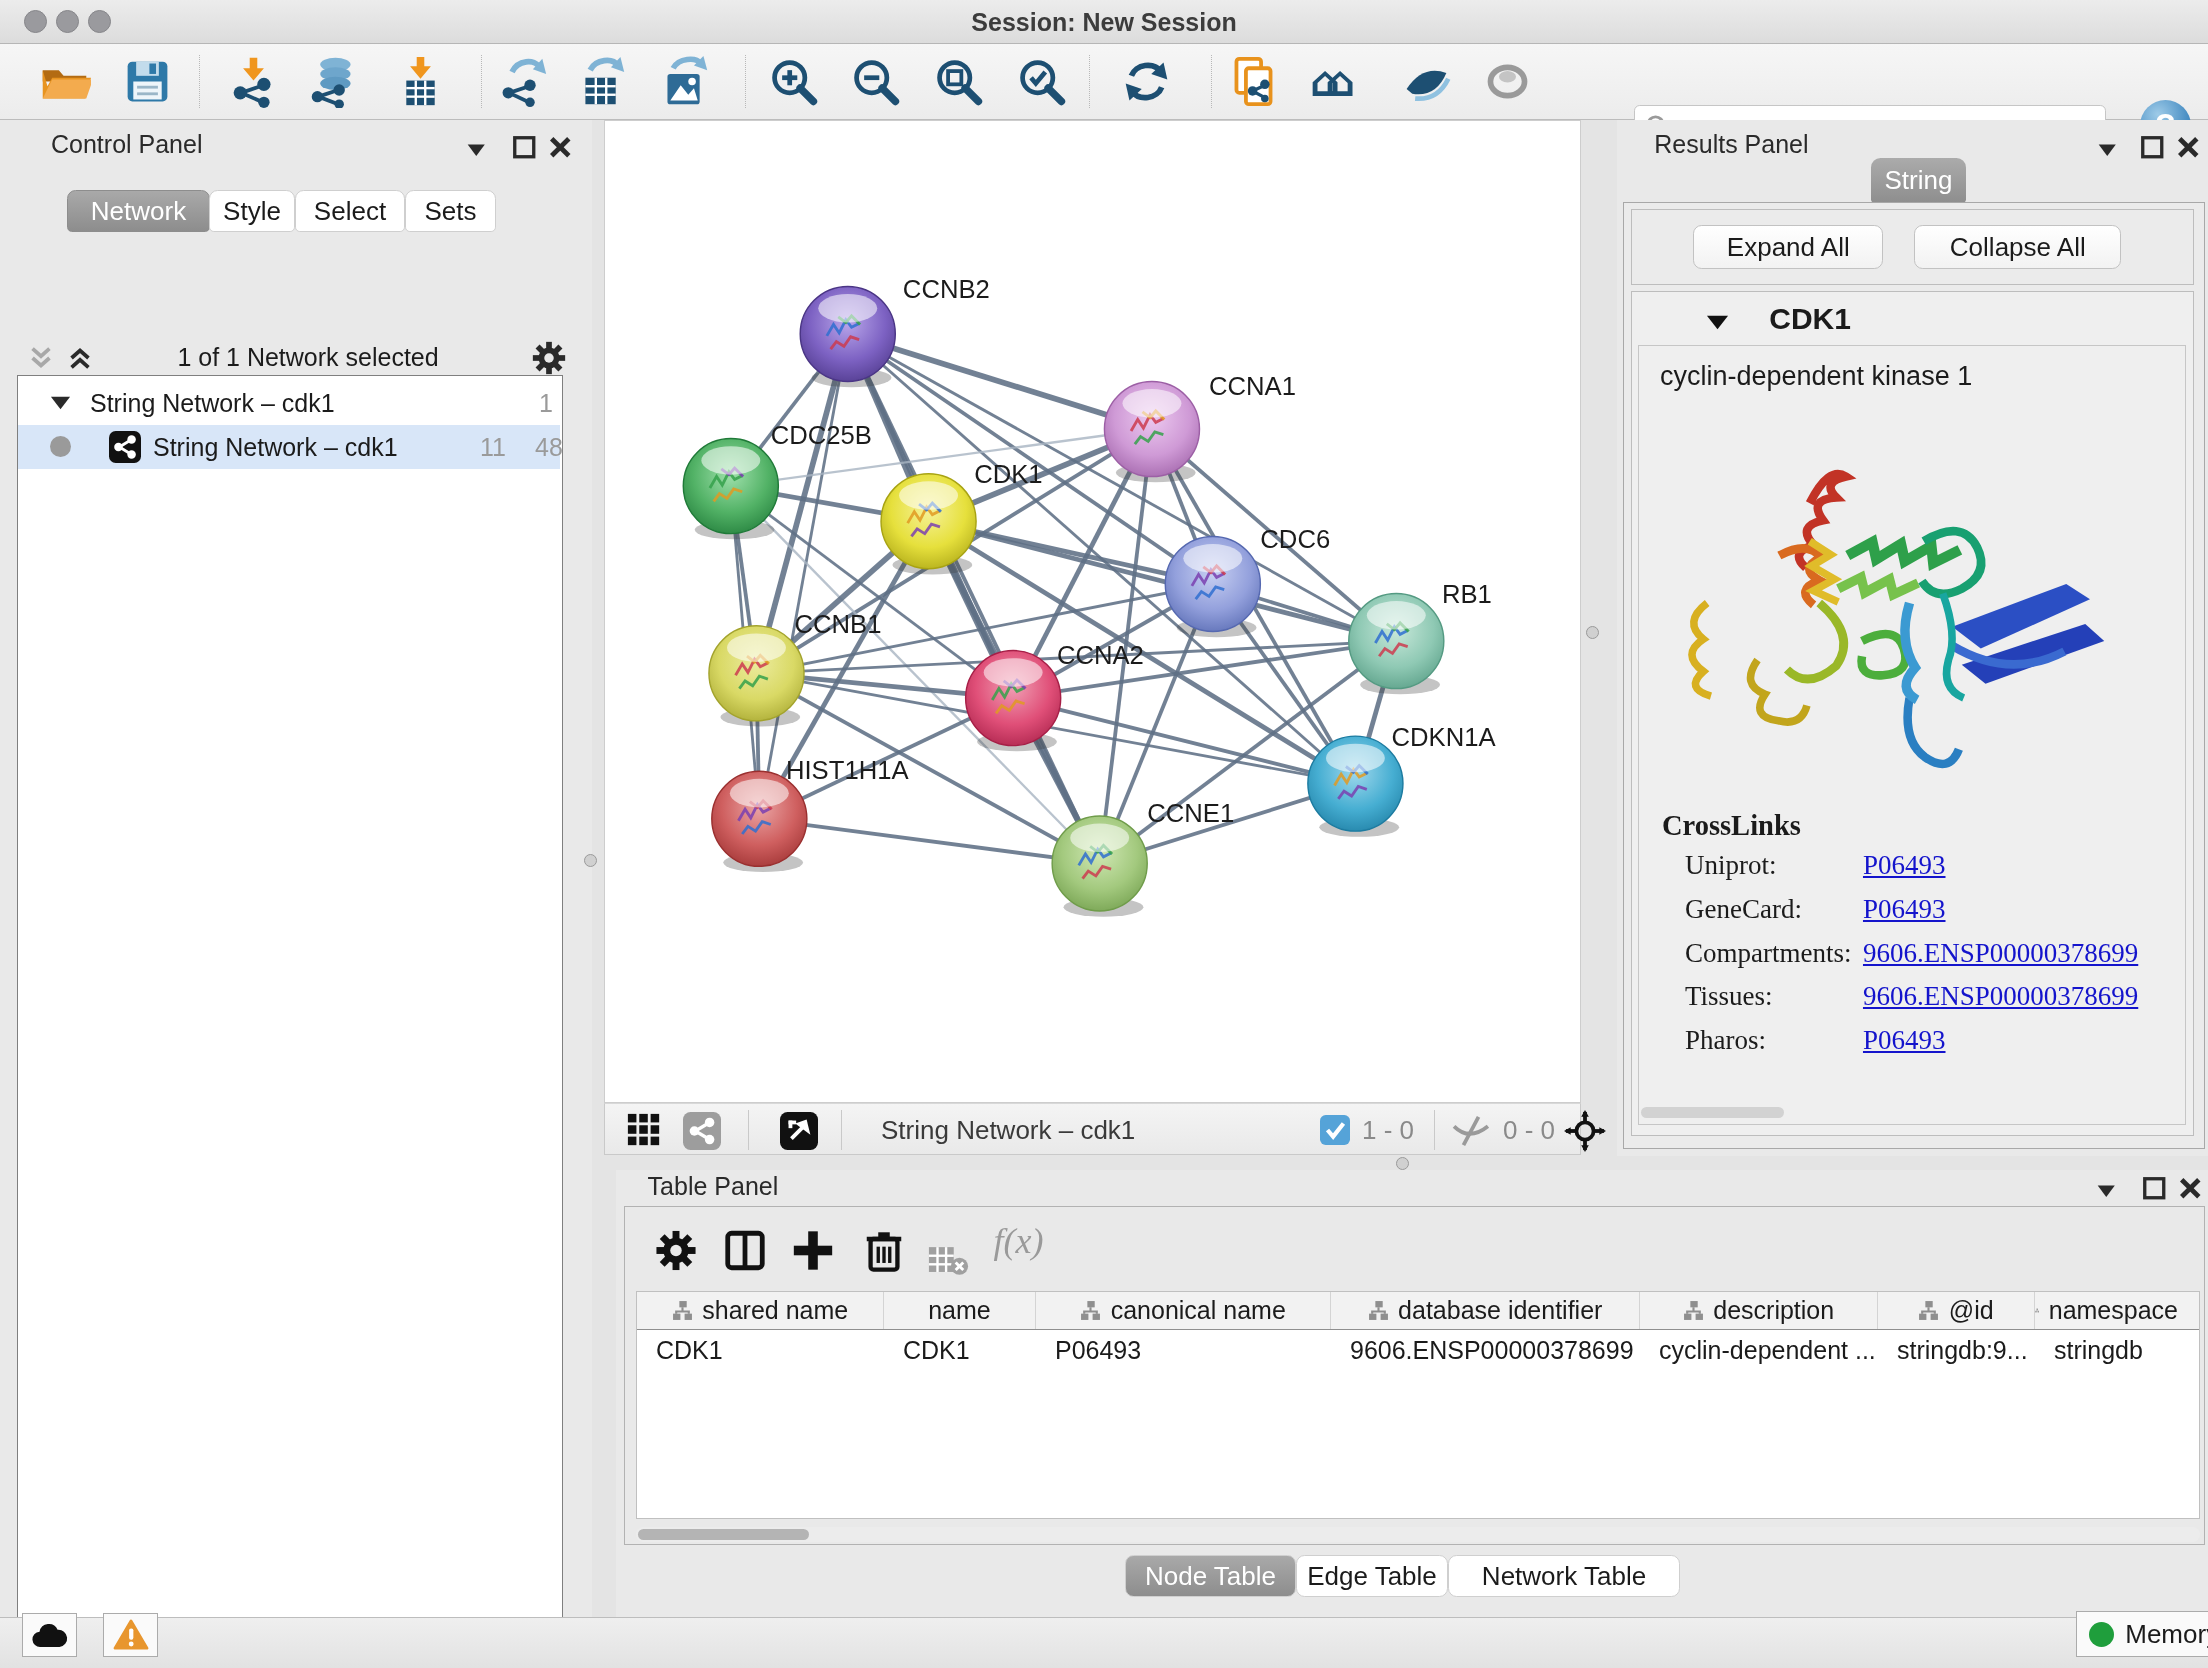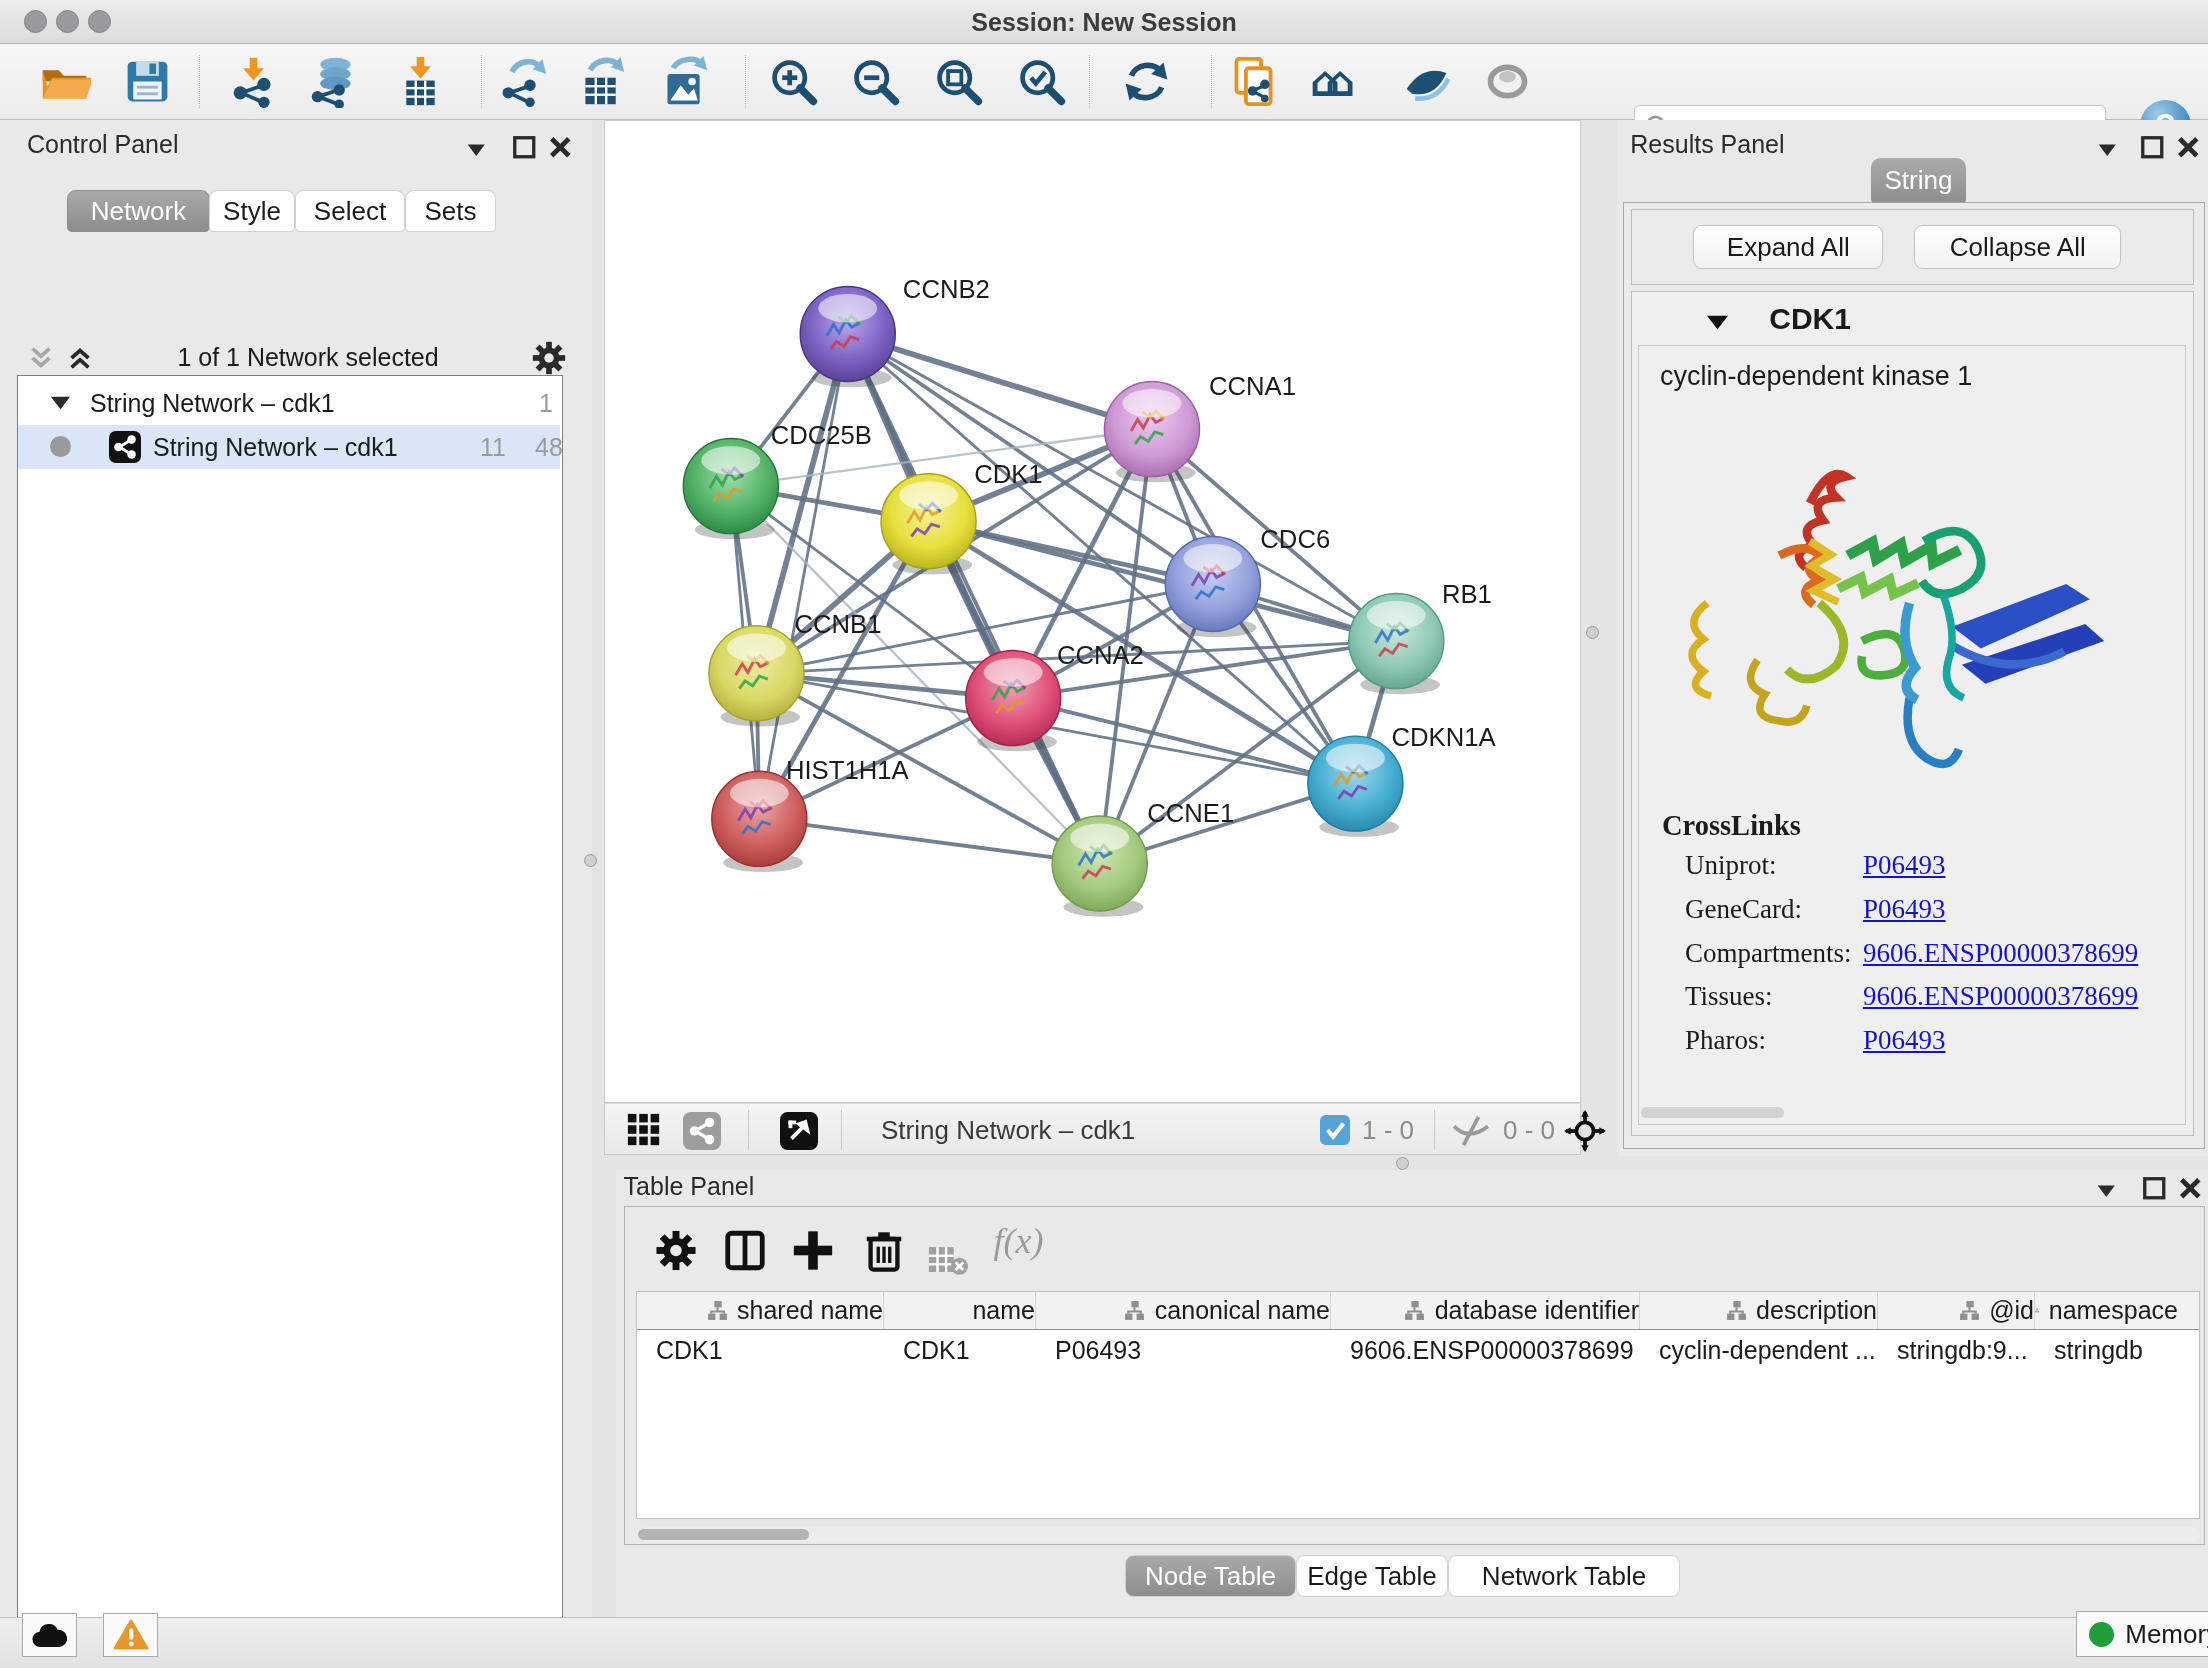--- a/index.html
+++ b/index.html
@@ -25,21 +25,21 @@
             letter-spacing:-15px; font-weight:bold; line-height:53px; width:67px; }
   .searchbox { position:absolute; left:1634px; top:61px; width:472px; height:40px;
                background:#fff; border:1.9px solid #c6c6c6; border-radius:5.7px; }
   .searchbox input { position:absolute; left:42px; top:1.9px; width:418px; height:32px;
                      border:none; outline:none; font-size:23px; background:transparent; }
   .helpbtn { position:absolute; left:2140px; top:56px; width:51px; height:51px; border-radius:50%;
              background:radial-gradient(circle at 35% 28%, #9ecbe8, #4a8fc4 60%, #2d6da6);
              color:#fff; font-size:34px; font-weight:bold; text-align:center; line-height:51px; }
 
   
-  .ptitle { font-size:25px; color:#2a2a2a; }
+  .ptitle { font-size:25px; color:#2a2a2a;margin-left:24px; }
   .winbtn { position:absolute; width:28.5px; height:28.5px; }
 
   
   .control { position:absolute; left:0; top:120px; width:592px; height:1497px; background:#e9e9e9; }
   .tab { position:absolute; height:42px; background:#fff; border:1px solid #cfcfcf;
          border-radius:8.6px 8.6px 4.8px 4.8px; font-size:26px; text-align:center; line-height:40px;margin-top:28px; }
   .tab.active { background:linear-gradient(#a9a9a9,#8d8d8d); color:#fff; border-color:#8d8d8d; }
   .subhdr { position:absolute; left:11.4px; top:219px; width:569px; height:38px; font-size:25px; }
   .treebox { position:absolute; left:17px; top:255px; width:546px; height:1316px;
              background:#fff; border:1.9px solid #7f7f7f; }
@@ -73,21 +73,21 @@
   .xlink { color:#1414cc; text-decoration:underline; }
 
   
   .tablepanel { position:absolute; left:616px; top:1170px; width:1592px; height:447px; background:#e9e9e9; }
   .tpbox { position:absolute; left:7.6px; top:36px; width:1581px; height:339px;
            background:#e9e9e9; border:1.9px solid #b2b2b2; }
   .ttool { position:absolute; top:17px; height:53px; }
   .tbl { position:absolute; left:11.4px; top:84px; width:1564px; height:228px; background:#fff;
          border:1px solid #c0c0c0; }
   .thead { display:flex; height:38px; background:#f2f2f2; border-bottom:1.9px solid #8f8f8f; }
-  .th { display:flex; align-items:center; justify-content:flex-end; gap:9.5px; font-size:25px;
+  .th { display:flex; align-items:center; justify-content:center; gap:9.5px; font-size:25px;
         border-right:1px solid #d4d4d4; overflow:hidden; white-space:nowrap; }
   .trow2 { display:flex; height:42px; }
   .td { font-size:25px; padding:5.7px 0 0 19px; overflow:hidden; white-space:nowrap; }
   .hscroll { position:absolute; left:11.4px; top:320px; width:1564px; height:15px;
              background:#ececec; border-radius:7.6px; }
   .hthumb { position:absolute; left:1.9px; top:1.9px; width:171px; height:11.4px;
             background:#b4b4b4; border-radius:5.7px; }
   .btab { position:absolute; top:385px; height:42px; background:#fff; border:1px solid #cfcfcf;
           border-radius:8.6px; font-size:26px; text-align:center; line-height:40px; }
   .btab.active { background:linear-gradient(#a9a9a9,#8d8d8d); color:#fff; }

